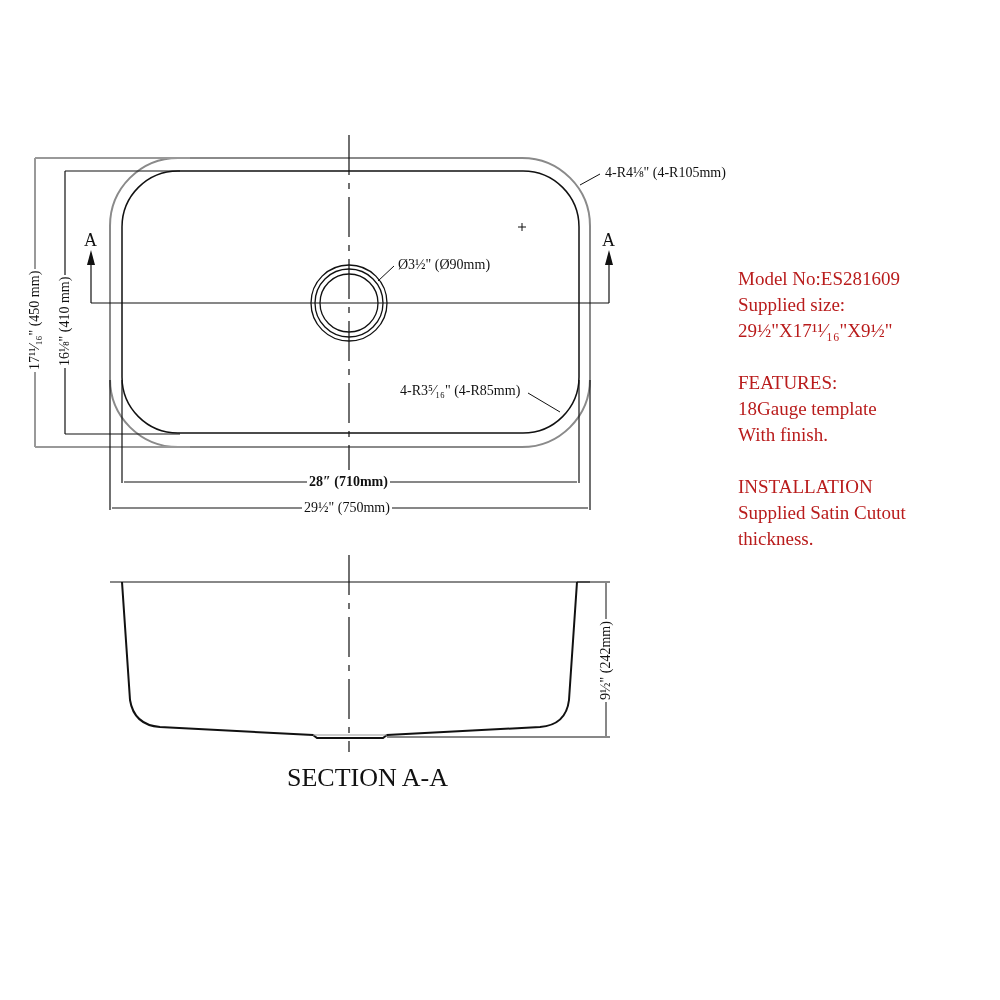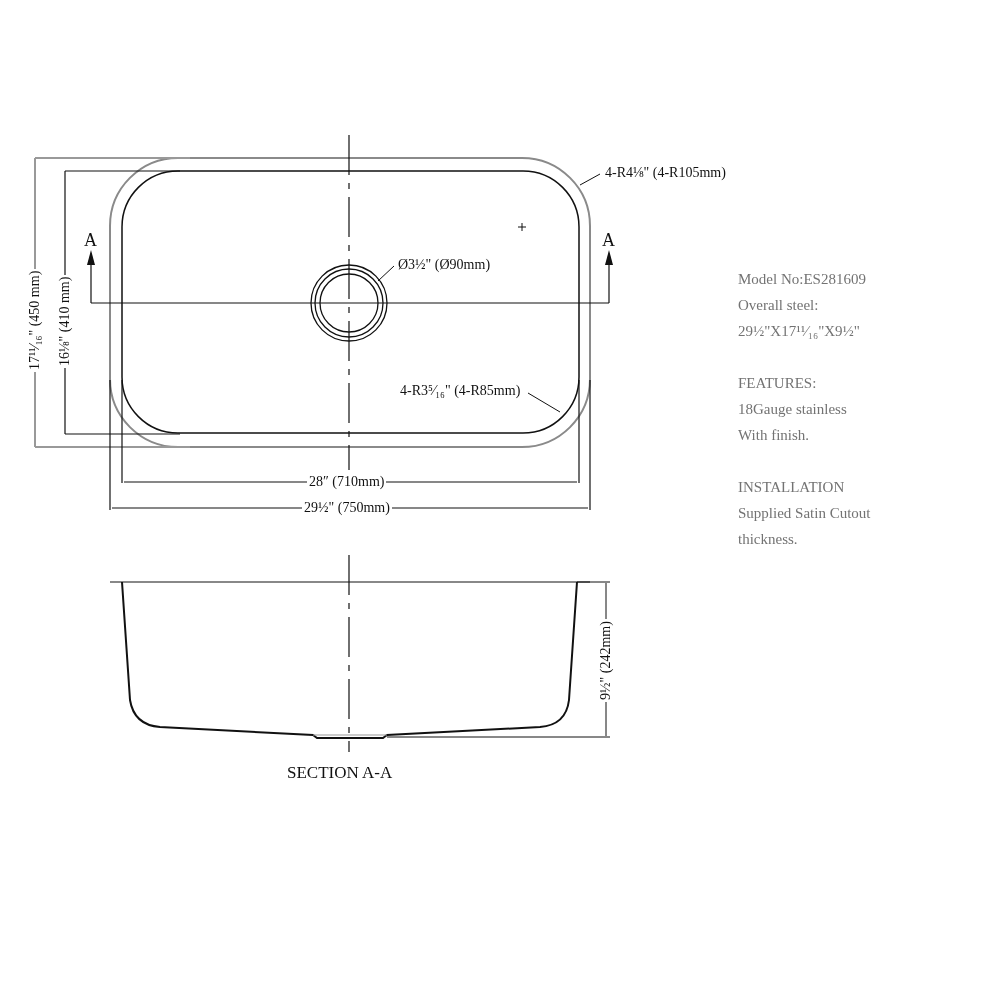--- a/index.html
+++ b/index.html
@@ -1,23 +1,23 @@
 <!DOCTYPE html>
 <html><head>
 <meta charset="utf-8">
 <style>
   html,body{margin:0;padding:0;background:#fff;}
   body{width:1000px;height:1000px;position:relative;overflow:hidden;font-family:"Liberation Serif","DejaVu Serif",serif;color:#111;}
   svg{position:absolute;left:0;top:0;}
   .lbl{position:absolute;font-size:14px;white-space:nowrap;line-height:1;color:#111;}
   .vert{transform-origin:left top;transform:rotate(-90deg);}
-  .spec{position:absolute;left:738px;top:266px;font-size:15px;line-height:26px;color:#737373;}
+  .spec{position:absolute;left:738px;top:266px;font-size:19px;line-height:26px;color:#b91c1c;}
   .spec div{white-space:nowrap;}
   .gap{height:26px;}
-  .title{position:absolute;left:287px;top:763px;font-size:17px;white-space:nowrap;}
+  .title{position:absolute;left:287px;top:763px;font-size:26px;white-space:nowrap;}
   .aLbl{position:absolute;font-size:18px;}
 </style>
 </head>
 <body>
 
 <svg width="1000" height="1000" viewBox="0 0 1000 1000">
 
   <rect x="110" y="158" width="480" height="289" rx="68" ry="68" fill="none" stroke="#8a8a8a" stroke-width="2"></rect>
 
   <rect x="122" y="171" width="457" height="262" rx="56" ry="56" fill="none" stroke="#111" stroke-width="1.5"></rect>
@@ -64,35 +64,35 @@
   <line x1="387" y1="737" x2="610" y2="737" stroke="#111" stroke-width="1"></line>
   <line x1="606" y1="583" x2="606" y2="736" stroke="#111" stroke-width="1"></line>
 </svg>
 
 <div class="aLbl" style="left:84px;top:230px;">A</div>
 <div class="aLbl" style="left:602px;top:230px;">A</div>
 
 <div class="lbl" style="left:603px;top:166px;background:#fff;padding:0 2px;">4-R4⅛" (4-R105mm)</div>
 <div class="lbl" style="left:396px;top:258px;background:#fff;padding:0 2px;">Ø3½" (Ø90mm)</div>
 <div class="lbl" style="left:398px;top:384px;background:#fff;padding:0 2px;">4-R3⁵⁄₁₆" (4-R85mm)</div>
-<div class="lbl" style="left:307px;top:475px;background:#fff;padding:0 2px;">28″ (710mm)</div>
+<div class="lbl" style="left:307px;top:475px;background:#fff;padding:0 2px;font-weight:bold;">28″ (710mm)</div>
 <div class="lbl" style="left:302px;top:501px;background:#fff;padding:0 2px;">29½" (750mm)</div>
 
 <div class="lbl vert" style="left:58px;top:368px;background:#fff;padding:0 2px;">16⅛" (410 mm)</div>
 <div class="lbl vert" style="left:28px;top:372px;background:#fff;padding:0 2px;">17¹¹⁄₁₆" (450 mm)</div>
 
 <div class="lbl vert" style="left:599px;top:702px;background:#fff;padding:0 2px;">9½" (242mm)</div>
 
 <div class="title">SECTION A-A</div>
 
 <div class="spec">
   <div>Model No:ES281609</div>
-  <div>Overall steel:</div>
+  <div>Supplied size:</div>
   <div>29½"X17¹¹⁄₁₆"X9½"</div>
   <div class="gap"></div>
   <div>FEATURES:</div>
-  <div>18Gauge stainless</div>
+  <div>18Gauge template</div>
   <div>With finish.</div>
   <div class="gap"></div>
   <div>INSTALLATION</div>
   <div>Supplied Satin Cutout</div>
   <div>thickness.</div>
 </div>
 
 </body></html>

